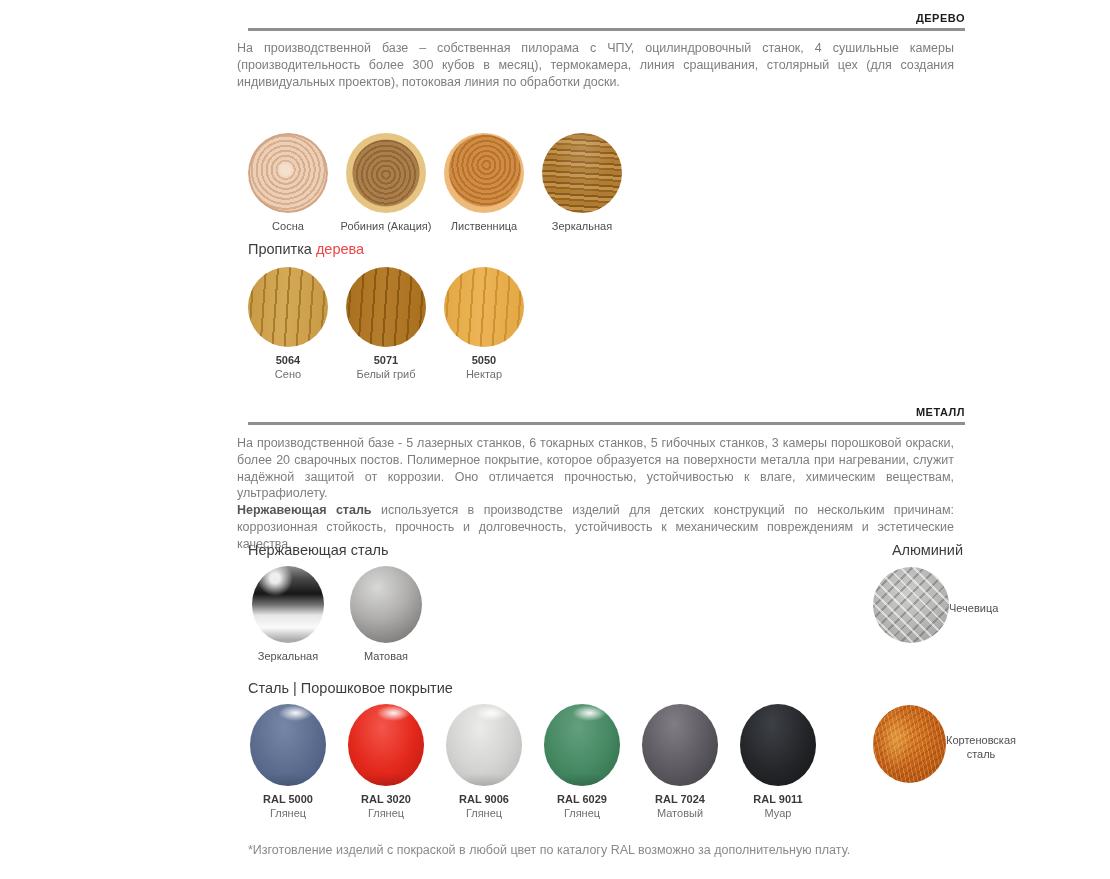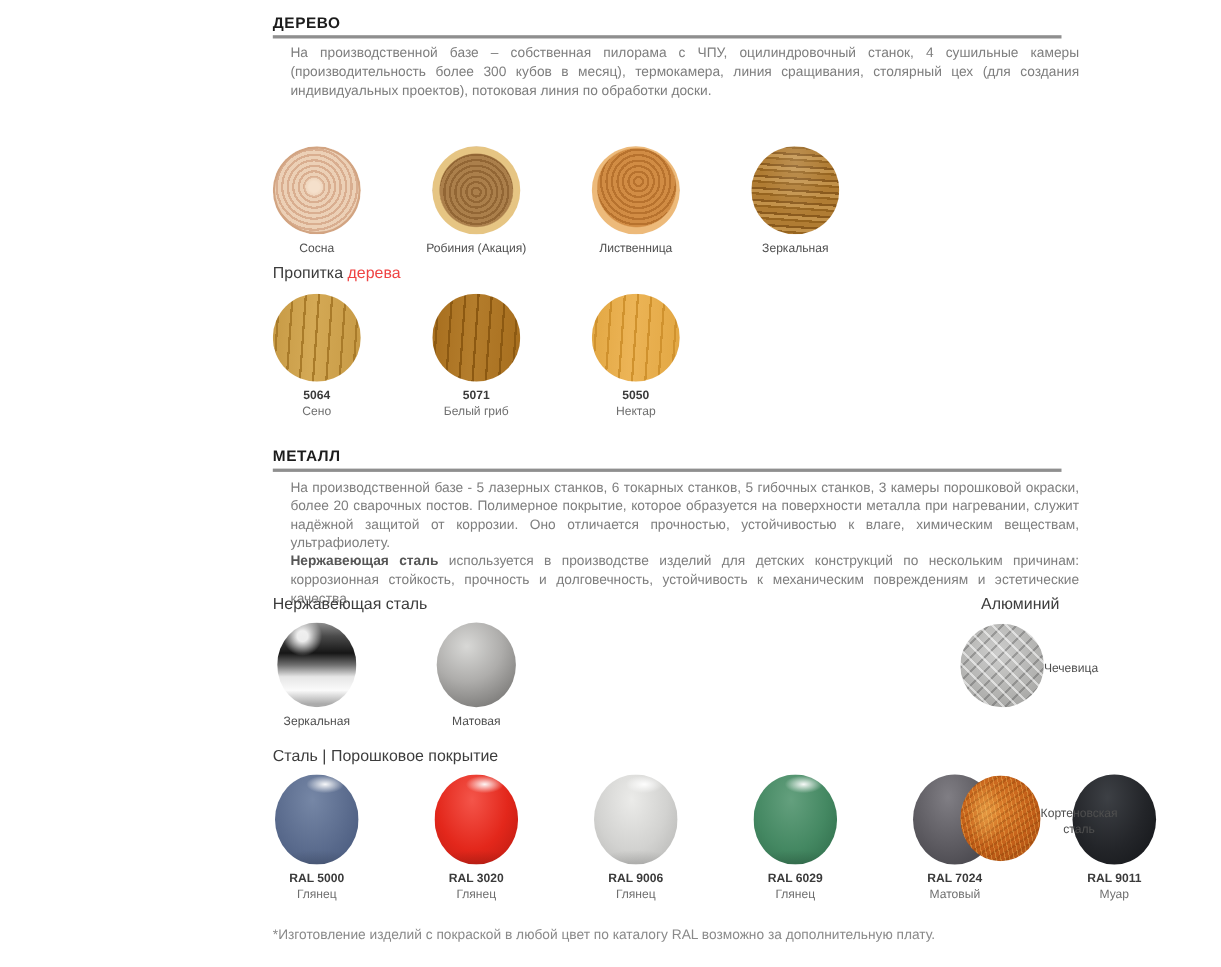--- a/index.html
+++ b/index.html
@@ -3,36 +3,36 @@
 <meta charset="utf-8">
 <style>
   html,body { margin:0; padding:0; background:#ffffff; }
   .page {
     position:relative; width:1110px; height:879px; background:#ffffff;
     font-family:"Liberation Sans", sans-serif; overflow:hidden;
   }
   
   .sec-head { position:absolute; left:248px; width:717px; }
   .sec-head h2 {
-    margin:0; font-size:14px; font-weight:bold; color:#1c1c1c; letter-spacing:.5px;
+    margin:0; font-size:11px; font-weight:bold; color:#1c1c1c; letter-spacing:.5px;text-align:right;
   }
   .rule { margin-top:4px; height:3px; background:#8f8f8f; }
   
-  .textblock { position:absolute; left:264px; width:717px; }
+  .textblock { position:absolute; left:237px; width:717px; }
   .textblock p {
     margin:0; font-size:12.5px; line-height:1.34; color:#7e7e7e; text-align:justify;
   }
   .lead { font-weight:bold; color:#565656; }
   
   .subhead { position:absolute; left:248px; font-size:14.5px; color:#3c3c3c; }
   .subhead .lite { color:#ef4444; }
   .subhead-row { position:absolute; left:248px; width:715px; display:flex; justify-content:space-between;
                  font-size:14.5px; color:#3c3c3c; }
   
-  .row { position:absolute; left:239px; display:flex;gap:47px; }
+  .row { position:absolute; left:239px; display:flex; }
   .cell { width:98px; display:flex; flex-direction:column; align-items:center; }
   .cell-right { position:absolute; left:873px; width:100px; display:flex; align-items:center; }
   .cap { margin-top:6px; text-align:center; font-size:11px; line-height:1.3; color:#4f4f4f; }
   .cap .code { color:#3a3a3a; font-weight:bold; }
   .cap .nm { color:#6f6f6f; }
   .nowrap { white-space:nowrap; }
   .circle { border-radius:50%; flex:0 0 auto; }
   .c80 { width:80px; height:80px; }
   .sphere { width:72px; height:77px; }
   .alu { width:76px; height:76px; }

